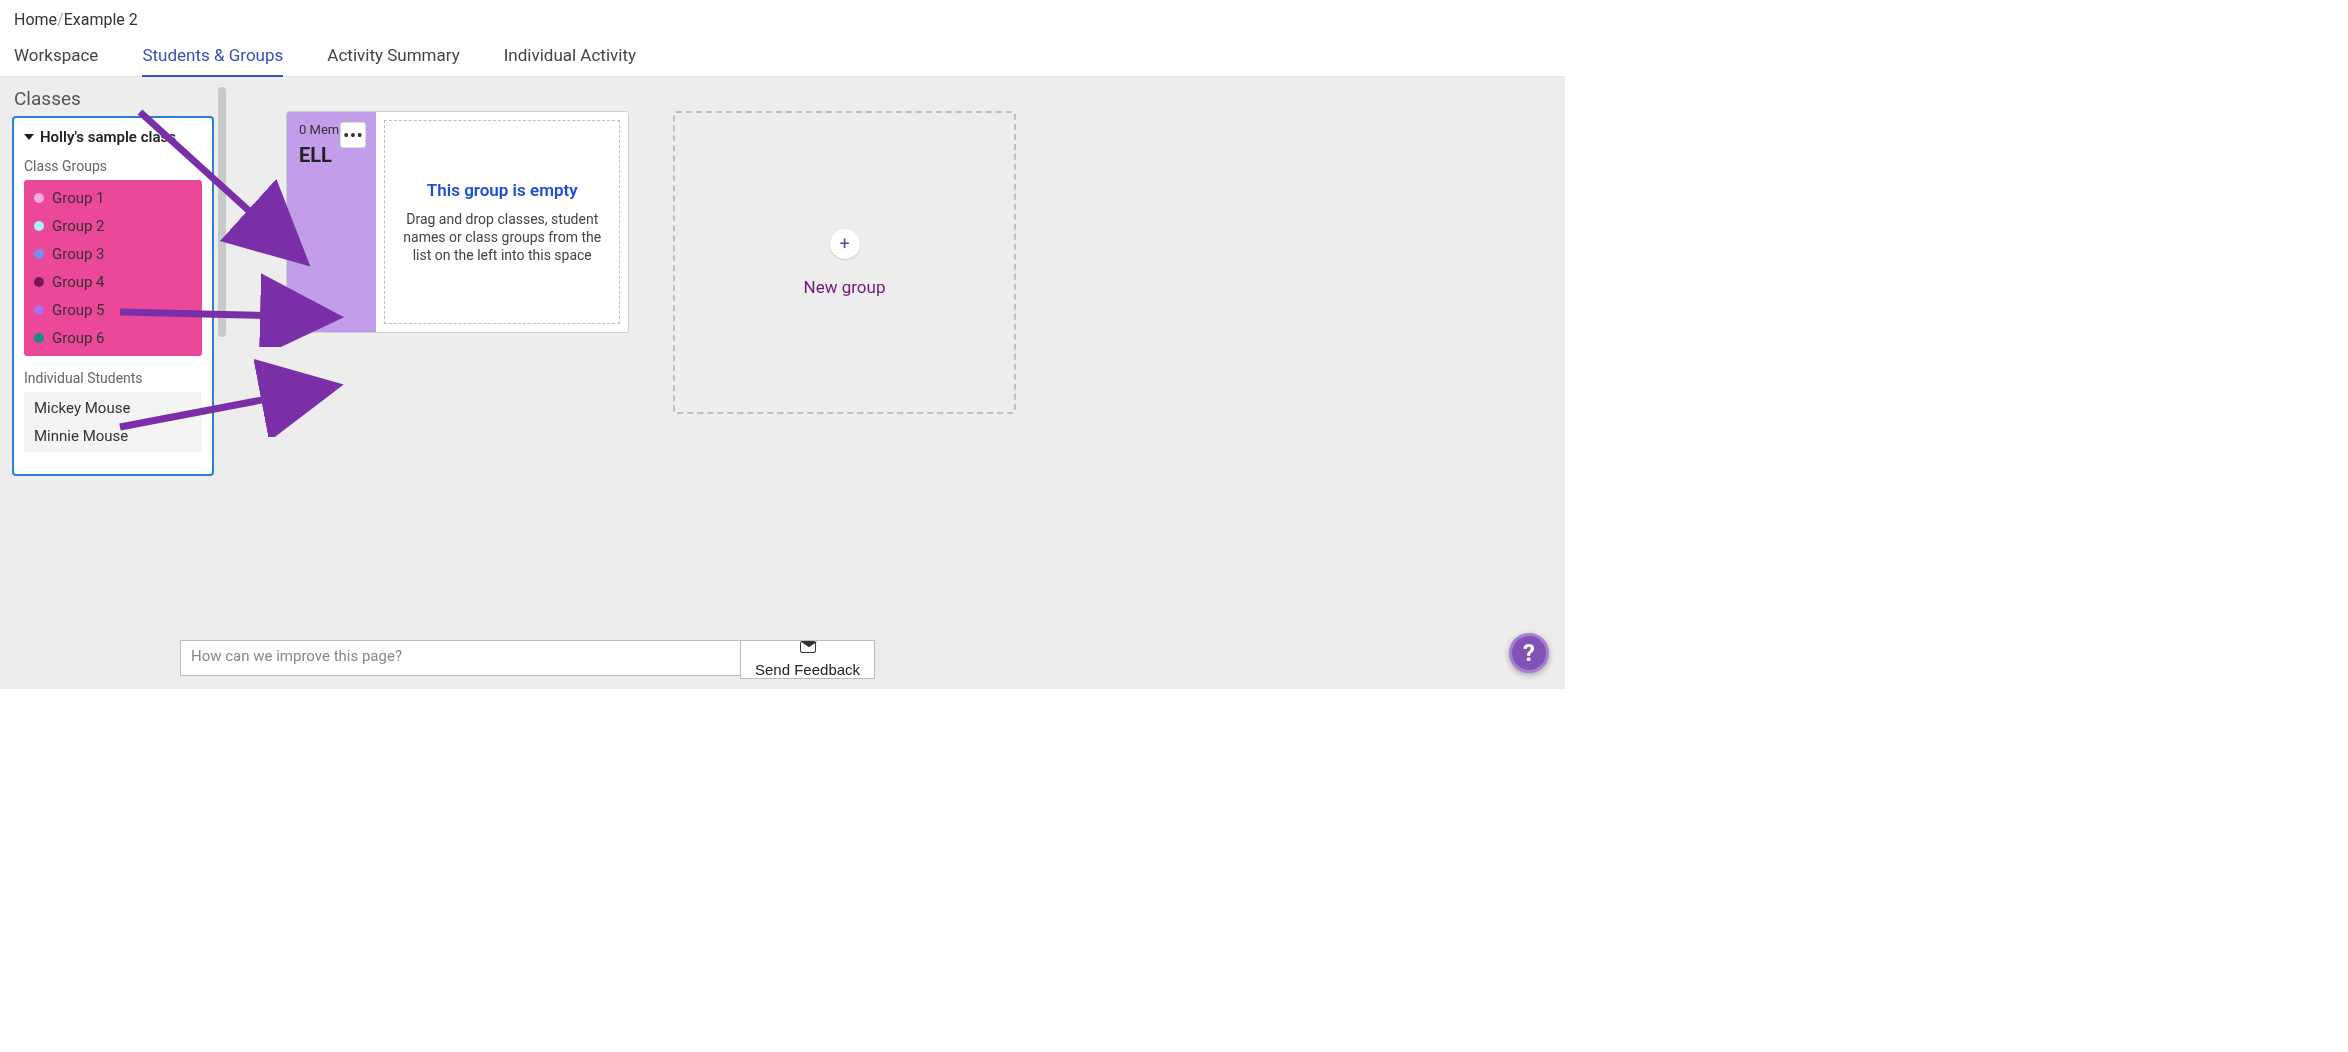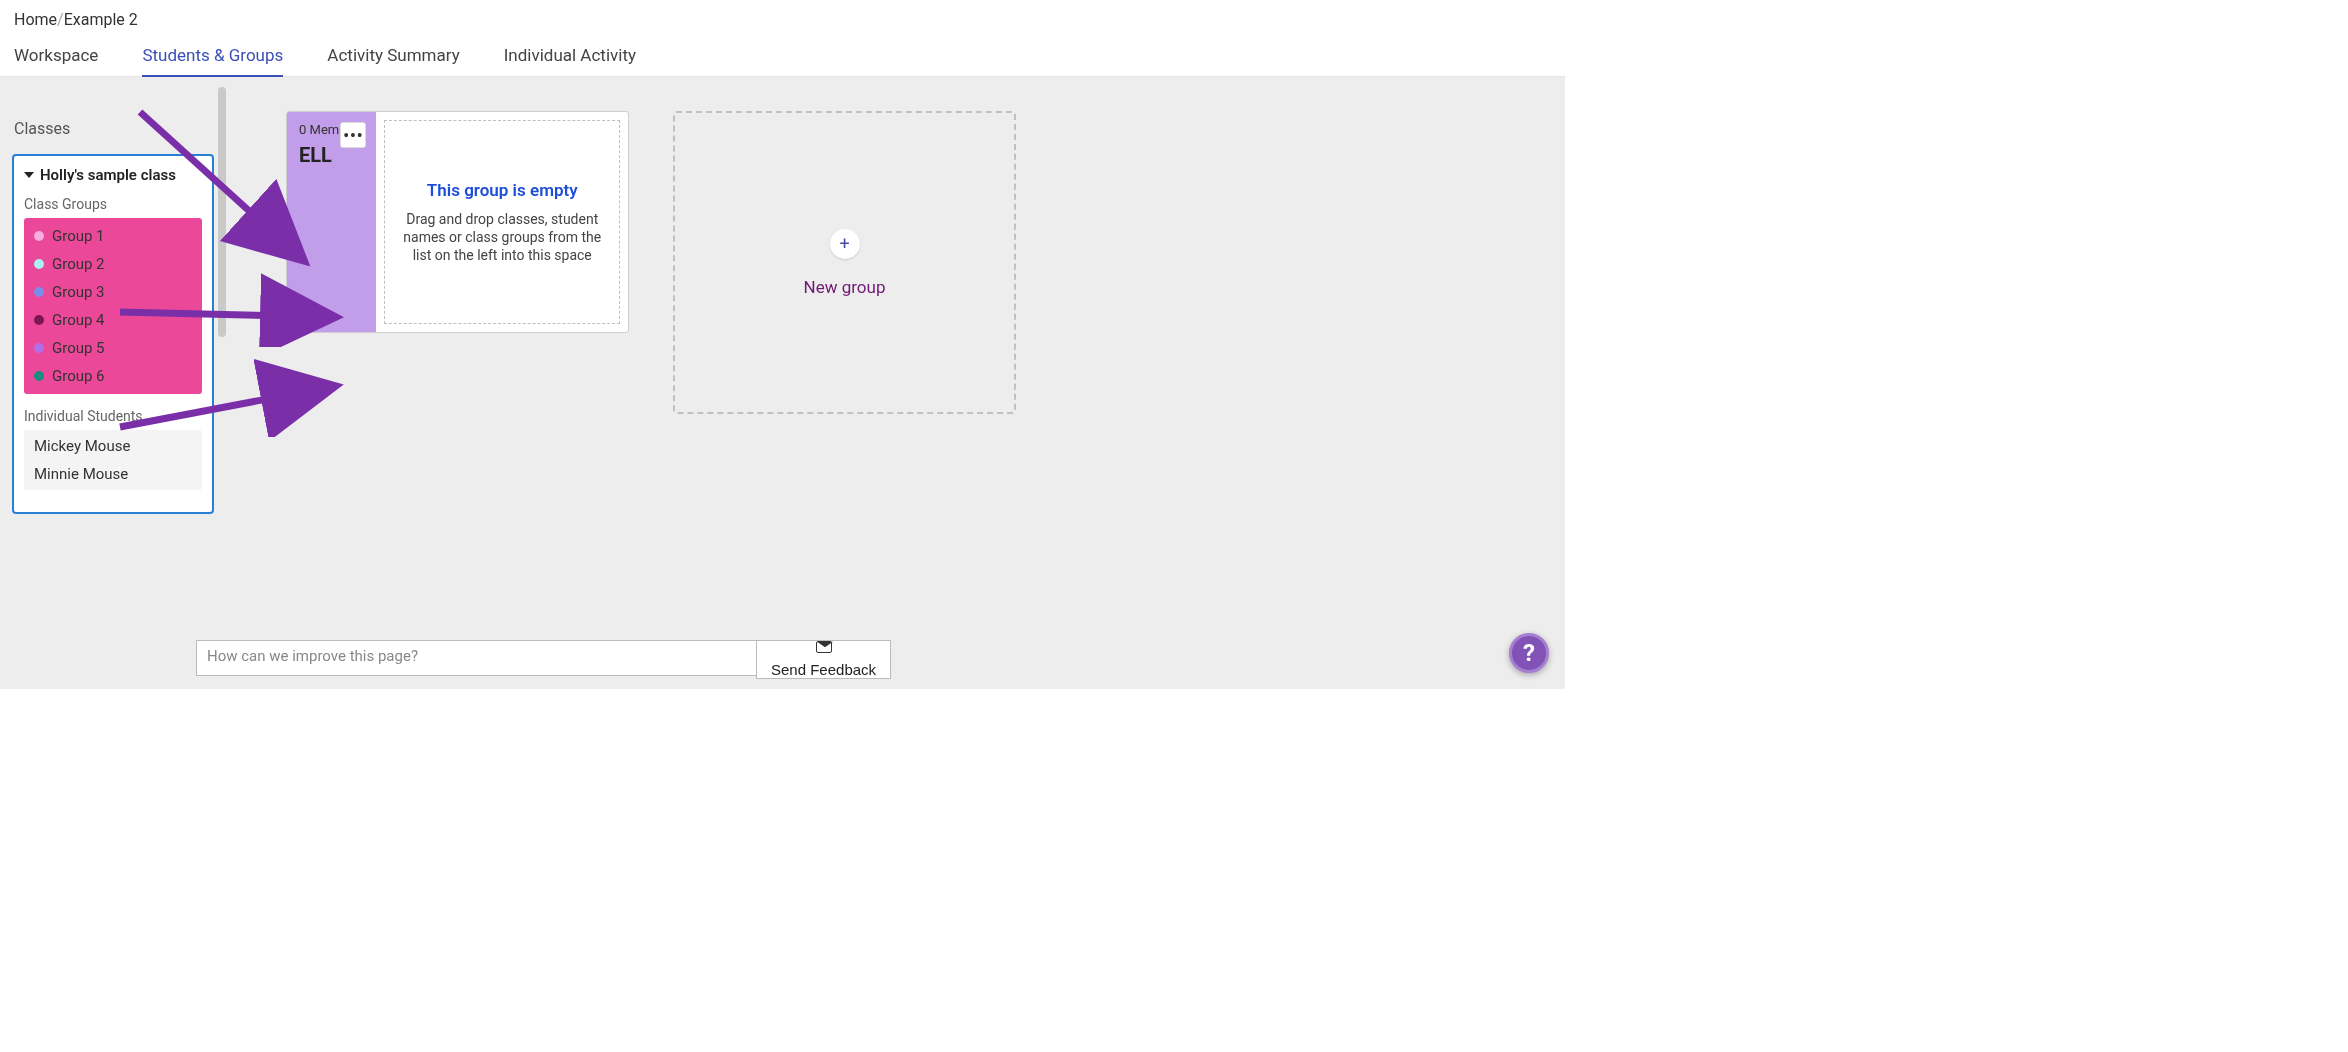--- a/index.html
+++ b/index.html
@@ -52,24 +52,23 @@
   position: relative;
 }
 
 
 .sidebar {
   width: 226px;
   padding: 8px 12px 12px;
   position: relative;
 }
 .sidebar-title {
-  font-size: 16px;
+  font-size: 19px;
   color: #555;
-  padding: 2px 2px 16px;
-  margin-top: 32px;
+  padding: 2px 2px 6px;
 }
 .class-panel {
   background: #fff;
   border: 2px solid #2680d6;
   border-radius: 4px;
   padding: 10px 10px 22px 10px;
 }
 .class-toggle {
   display: flex;
   align-items: center;
@@ -228,21 +227,21 @@
   box-shadow: 0 1px 2px rgba(0,0,0,.15);
 }
 .new-group-label {
   font-size: 17px;
   color: #701a75;
 }
 
 
 .feedback {
   position: absolute;
-  left: 196px;
+  left: 180px;
   bottom: 10px;
   display: flex;
   gap: 0;
   align-items: stretch;
 }
 .feedback textarea {
   width: 560px;
   height: 36px;
   border: 1px solid #bbb;
   border-right: none;

